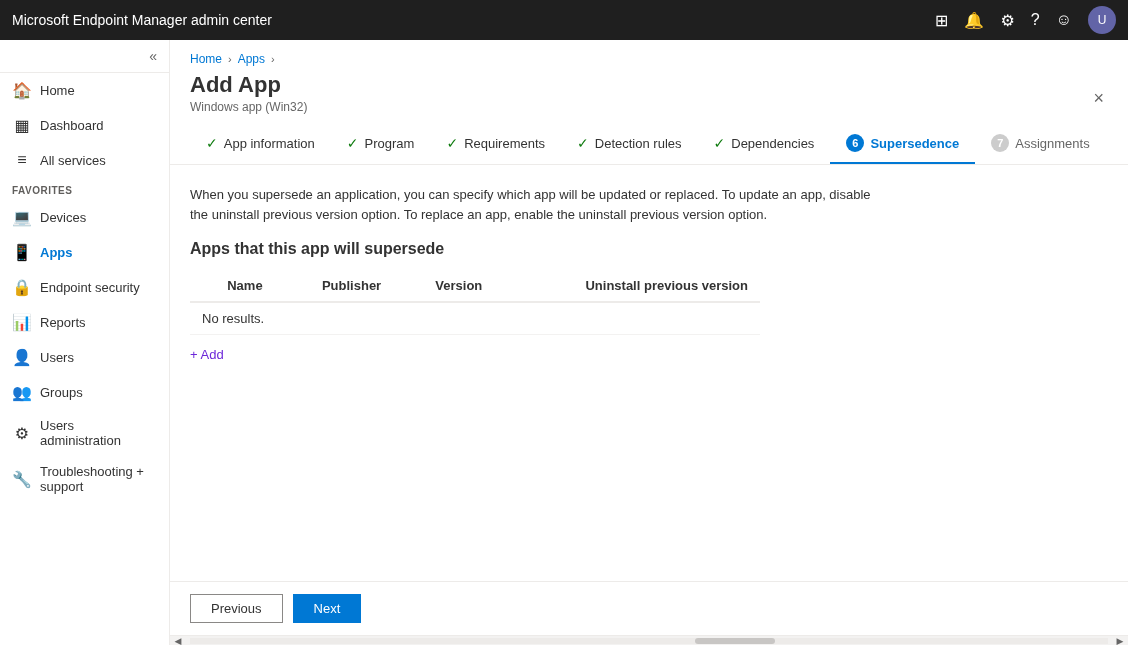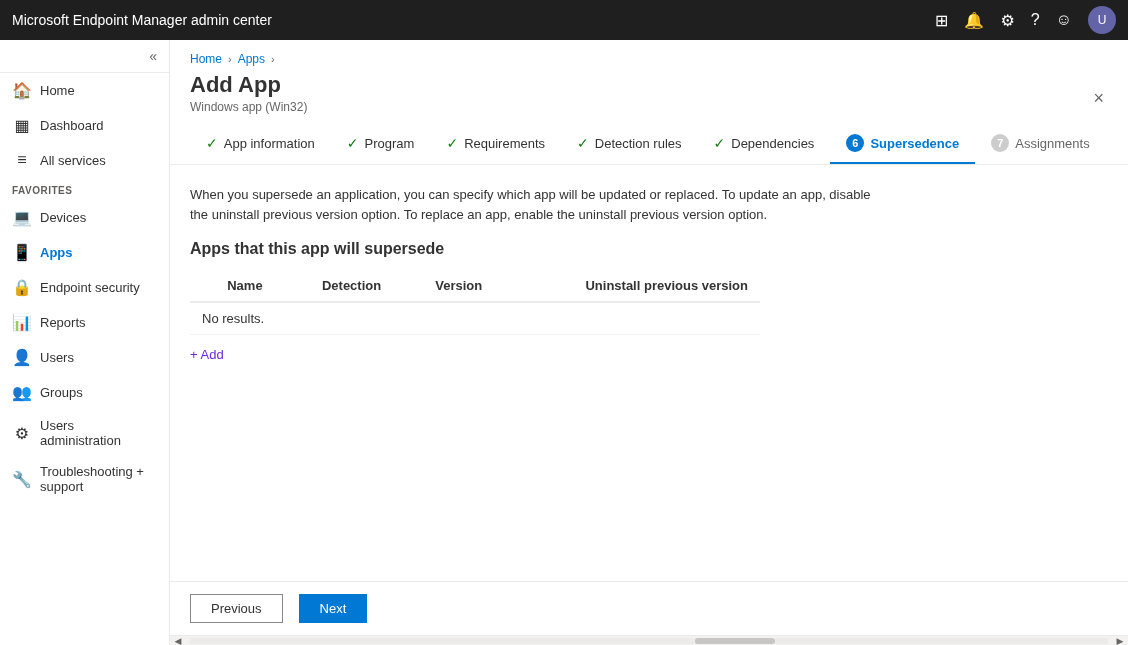--- a/index.html
+++ b/index.html
@@ -273,21 +273,21 @@
       padding: 4px 0;
     }
 
     
     .panel-footer {
       padding: 12px 20px;
       border-top: 1px solid #edebe9;
       background: #fff;
       display: flex;
       align-items: center;
-      gap: 16px;
+      gap: 10px;
       flex-shrink: 0;
     }
     .btn-secondary {
       padding: 6px 20px;
       border: 1px solid #8a8886;
       background: #fff;
       color: #333;
       cursor: pointer;
       font-size: 13px;
       font-family: inherit;
@@ -460,21 +460,21 @@
       </div>
 
       <div class="panel-body">
         <p class="info-text">When you supersede an application, you can specify which app will be updated or replaced. To update an app, disable the uninstall previous version option. To replace an app, enable the uninstall previous version option.</p>
         <div class="section-title">Apps that this app will supersede</div>
 
         <table class="data-table">
           <thead>
             <tr>
               <th>Name</th>
-              <th>Detection</th>
+              <th>Publisher</th>
               <th>Version</th>
               <th>Uninstall previous version</th>
             </tr>
           </thead>
           <tbody>
             <tr>
               <td colspan="4" class="no-results">No results.</td>
             </tr>
           </tbody>
         </table>

